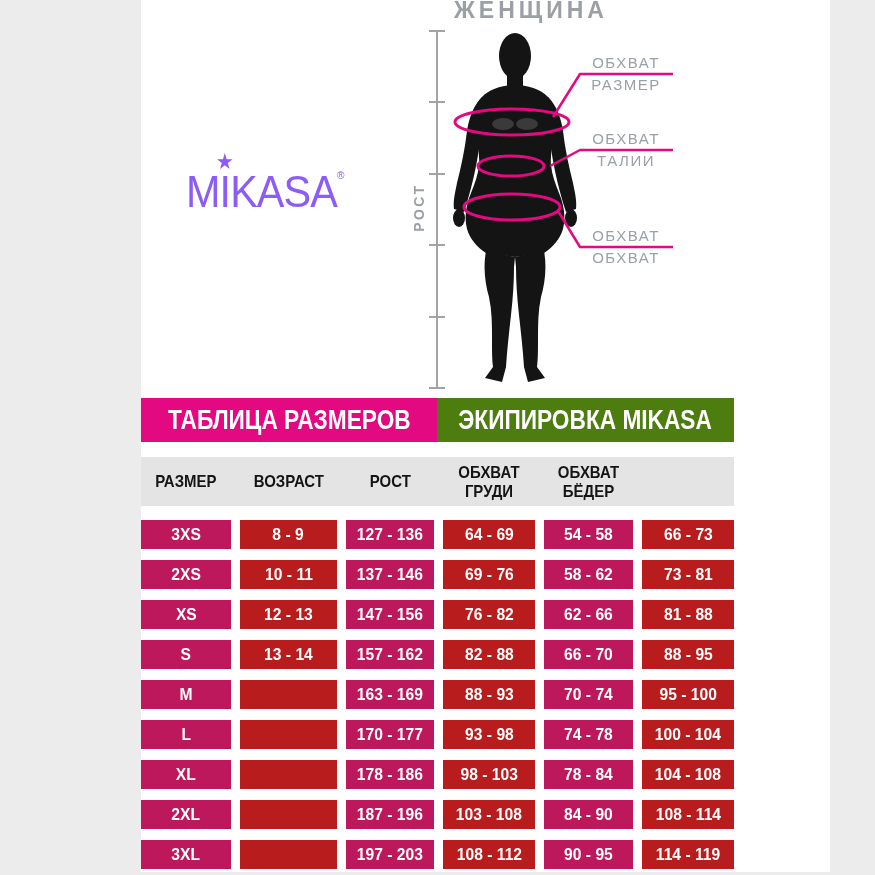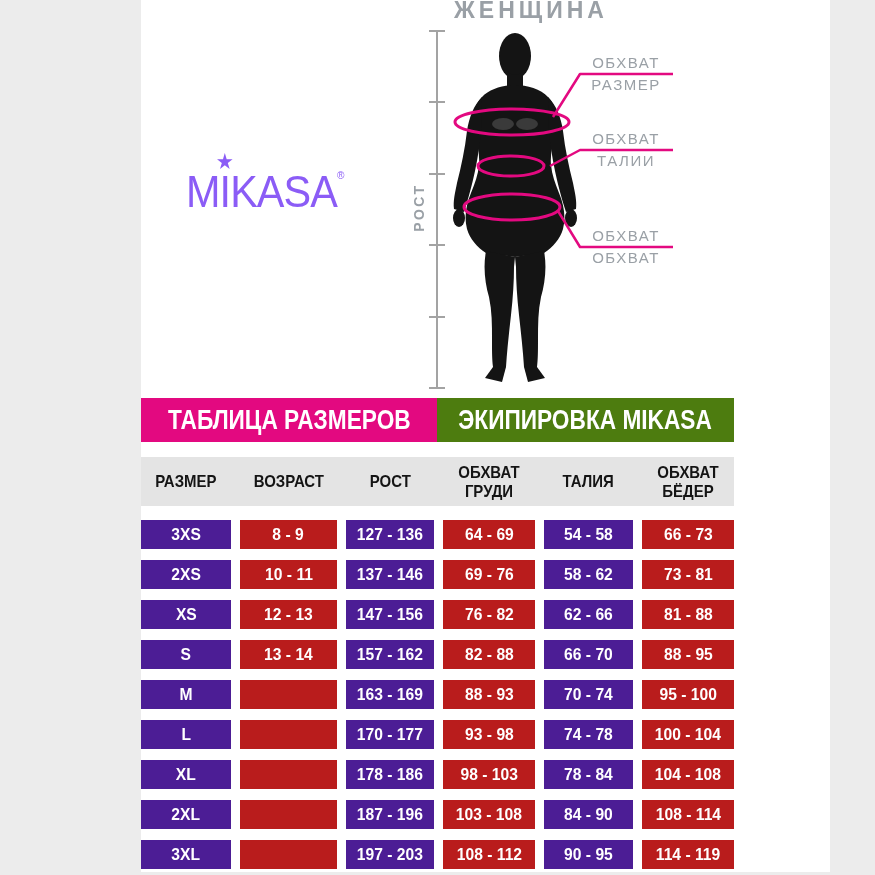--- a/index.html
+++ b/index.html
@@ -90,21 +90,21 @@
   }
   .hcell-text { display: inline-block; transform: scaleX(0.88); }
 
   .tbody { left: 0; top: 520px; width: 593px; }
   .t-row { height: 29px; margin-bottom: 11px; }
   .cell {
     display: flex; align-items: center; justify-content: center;
     color: #FFFFFF; font-size: 17px; font-weight: bold;
     height: 29px;
   }
-  .cell.light { background: #4c1d95; }
+  .cell.light { background: #be185d; }
   .cell.dark  { background: #b91c1c; }
   .cell .cell-text { display: inline-block; transform: scaleX(0.92); white-space: nowrap; }
 </style>
 </head>
 <body>
 
 <div class="card">
 
   <div class="abs page-title">ЖЕНЩИНА</div>
 
@@ -187,23 +187,20 @@
     <div class="hcell">
         <span class="hcell-text">ВОЗРАСТ</span>
       </div>
     <div class="hcell">
         <span class="hcell-text">РОСТ</span>
       </div>
     <div class="hcell">
         <span class="hcell-text">ОБХВАТ ГРУДИ</span>
       </div>
     <div class="hcell">
-        <span class="hcell-text">ТАЛИЯ</span>
-      </div>
-    <div class="hcell">
         <span class="hcell-text">ОБХВАТ БЁДЕР</span>
       </div>
   </div>
 
   <div class="abs tbody">
       <div class="t-row grid-cols">
         <div class="cell light">
           <span class="cell-text">3XS</span>
         </div>
         <div class="cell dark">

